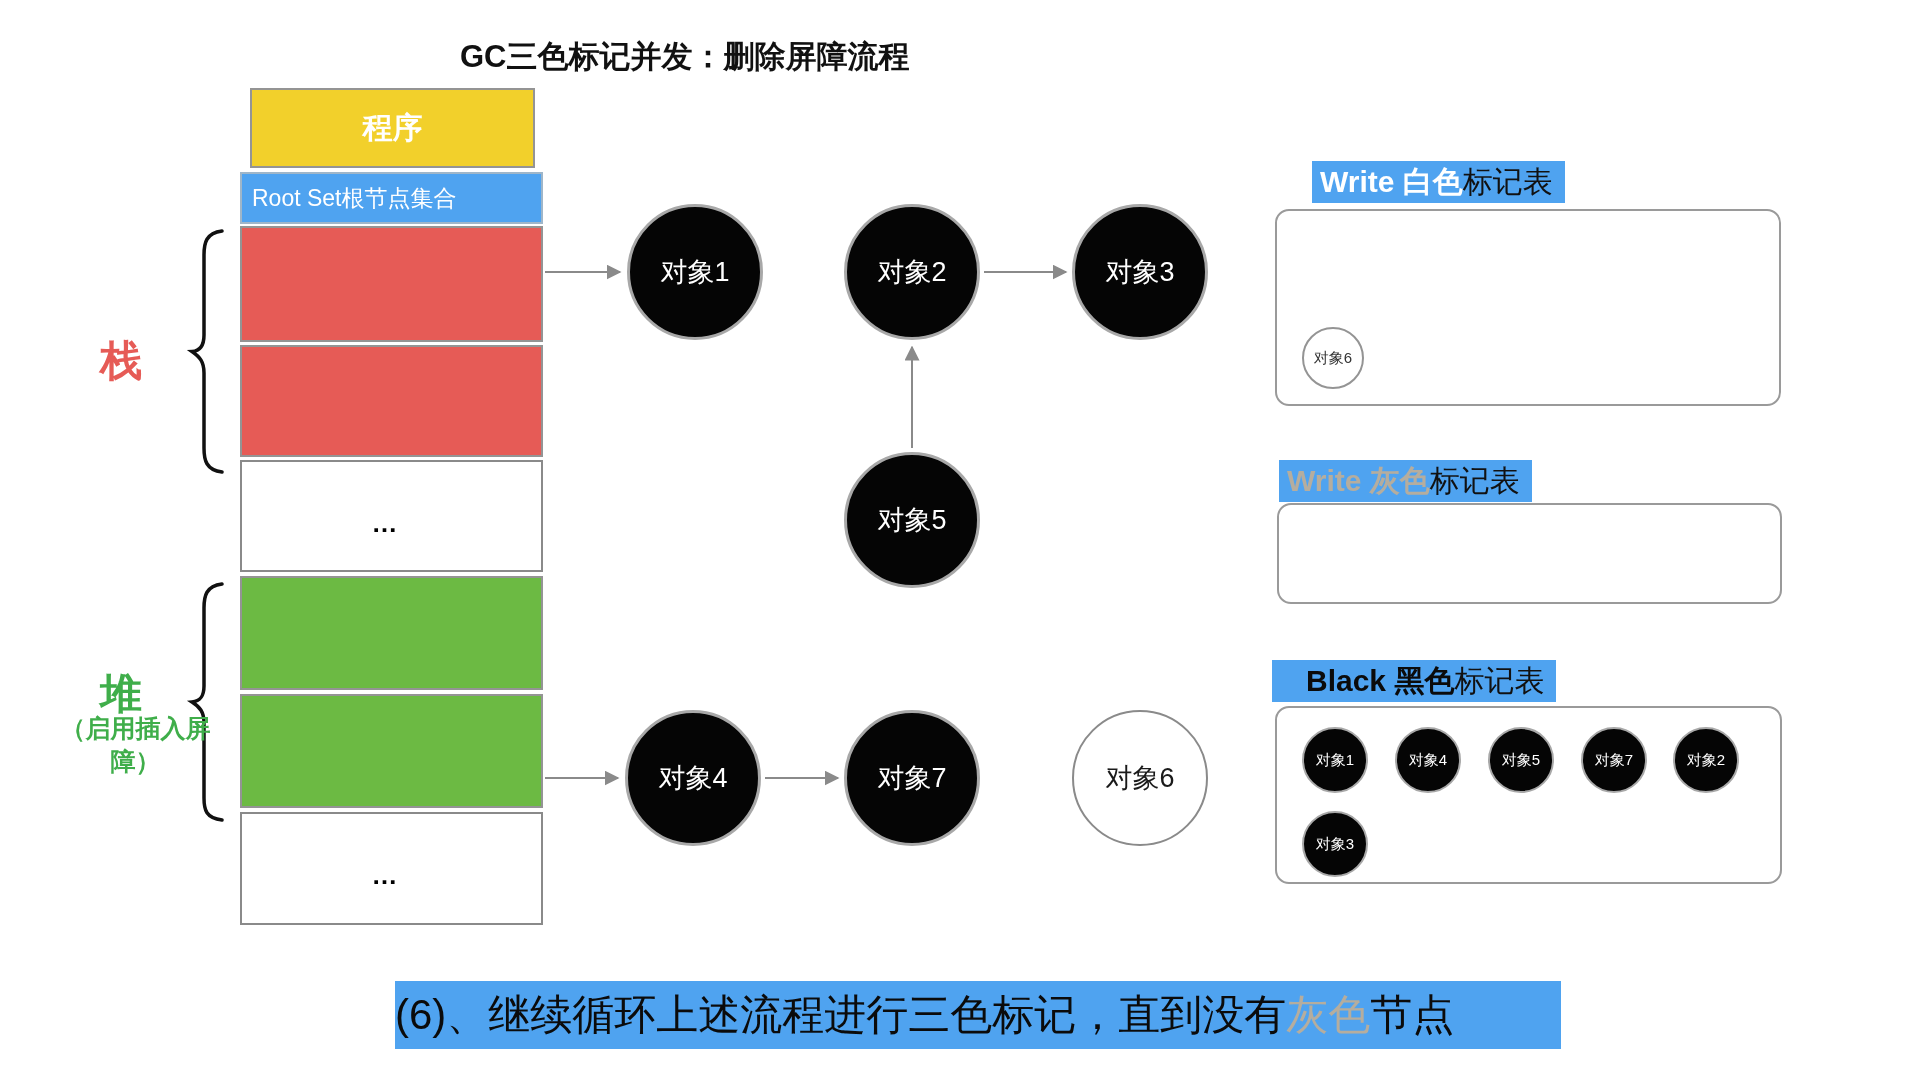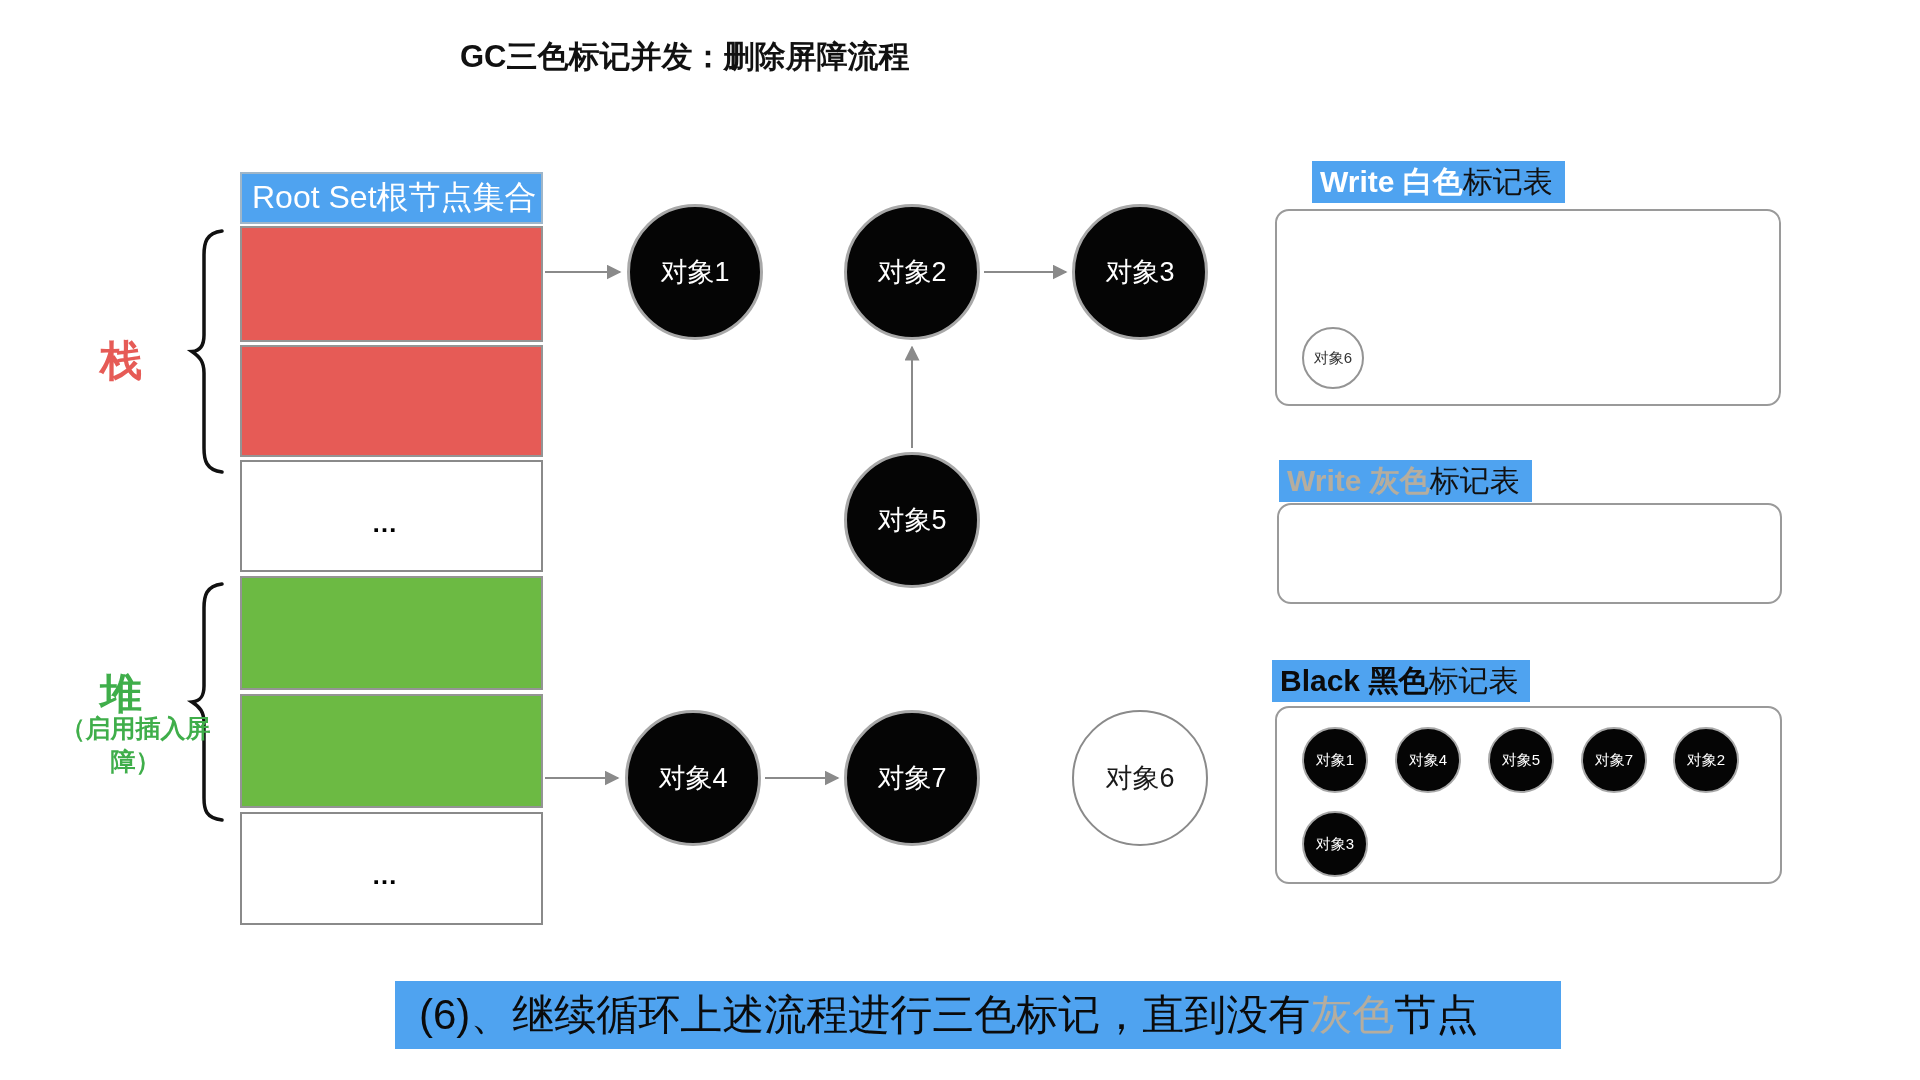--- a/index.html
+++ b/index.html
@@ -16,21 +16,21 @@
   
   .page-title{left:460px;top:36px;width:930px;
     font-size:31px;font-weight:bold;color:#111;}
 
   
   .mem-box{left:240px;width:303px;border:2px solid var(--border-grey);
     display:flex;align-items:center;justify-content:center;}
   .program{left:250px;width:285px;top:88px;height:80px;background:var(--yellow);
     color:#fff;font-size:30px;font-weight:bold;}
   .rootset{top:172px;height:52px;background:var(--blue);color:#fff;
-    font-size:32px;justify-content:flex-start;padding-left:10px;border-color:#9fb6c9;}
+    font-size:23px;justify-content:flex-start;padding-left:10px;border-color:#9fb6c9;}
   .red1{top:226px;height:116px;background:var(--red);}
   .red2{top:345px;height:112px;background:var(--red);}
   .whitebox1{top:460px;height:112px;background:#fff;border-color:#8a8a8a;}
   .green1{top:576px;height:114px;background:var(--green);}
   .green2{top:694px;height:114px;background:var(--green);}
   .whitebox2{top:812px;height:113px;background:#fff;border-color:#8a8a8a;}
   .dots{font-size:26px;font-weight:bold;letter-spacing:14px;color:#000;padding-top:14px;}
 
   
   .stack-label{left:100px;top:333px;font-size:42px;font-weight:bold;color:var(--red);}
@@ -44,30 +44,30 @@
   .node.black{background:#050505;border:3px solid #a8a8a8;color:#fff;}
   .node.white{background:#fff;border:2px solid #8a8a8a;color:#1a1a1a;}
 
   
   .panel-label{height:42px;background:var(--blue);padding:0 12px 0 8px;
     display:flex;align-items:center;font-size:30px;white-space:pre;}
   .panel-label .strong{font-weight:bold;}
   .panel-label .rest{color:#111;font-weight:normal;}
   .white-strong{color:#ffffff;}
   .grey-strong{color:var(--grey-text);}
-  .black-strong{color:#0b0b0b;}
+  .black-strong{color:#0b0b0b;margin-left:26px;}
   .panel-box{background:#fff;border:2px solid #9a9a9a;border-radius:14px;}
   .mini-node{border-radius:50%;display:flex;align-items:center;justify-content:center;
     font-size:15px;}
   .mini-black{width:66px;height:66px;background:#050505;border:2px solid #a8a8a8;color:#fff;}
   .mini-white{width:62px;height:62px;background:#fff;border:2px solid #949494;color:#333;}
 
   
   .footer{left:395px;top:981px;width:1166px;height:68px;background:var(--blue);
-    display:flex;align-items:center;padding-left:24px;font-size:42px;color:#0b0b0b;
+    display:flex;align-items:center;font-size:42px;color:#0b0b0b;
     white-space:pre;}
   .footer .hl{color:var(--grey-text);}
 
   svg.overlay{position:absolute;left:0;top:0;width:1920px;height:1080px;pointer-events:none;}
 </style>
 </head>
 <body>
 
 <div id="stage">
 
@@ -85,20 +85,23 @@
 
     <line x1="545" y1="272" x2="620" y2="272" stroke="#8a8a8a" stroke-width="2" marker-end="url(#arr)"></line>
     <line x1="984" y1="272" x2="1066" y2="272" stroke="#8a8a8a" stroke-width="2" marker-end="url(#arr)"></line>
     <line x1="912" y1="448" x2="912" y2="347" stroke="#8a8a8a" stroke-width="2" marker-end="url(#arr)"></line>
     <line x1="545" y1="778" x2="618" y2="778" stroke="#8a8a8a" stroke-width="2" marker-end="url(#arr)"></line>
     <line x1="765" y1="778" x2="838" y2="778" stroke="#8a8a8a" stroke-width="2" marker-end="url(#arr)"></line>
   </svg>
 
   <div class="abs page-title">GC三色标记并发：删除屏障流程</div>
 
+  <div class="abs mem-box program">
+    <span>程序</span>
+  </div>
   <div class="abs mem-box rootset">
     <span>Root Set根节点集合</span>
   </div>
   <div class="abs mem-box red1"></div>
   <div class="abs mem-box red2"></div>
   <div class="abs mem-box whitebox1">
     <span class="dots">…</span>
   </div>
   <div class="abs mem-box green1"></div>
   <div class="abs mem-box green2"></div>

